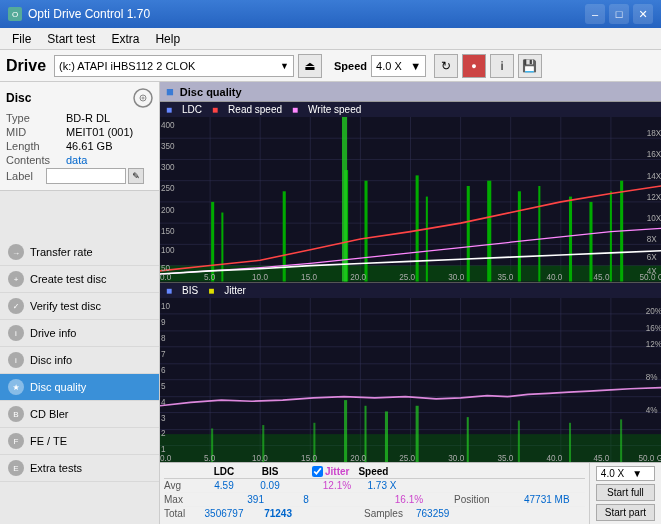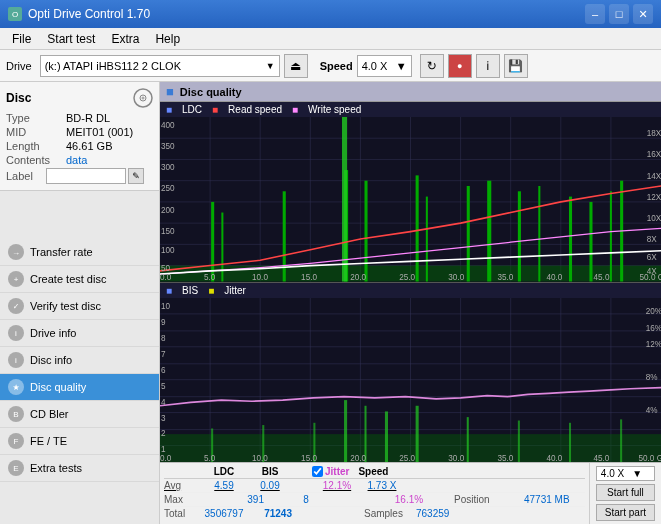--- a/index.html
+++ b/index.html
@@ -11,21 +11,21 @@
     .title-bar-icon { width: 14px; height: 14px; background: #5a9; border-radius: 2px; display: flex; align-items: center; justify-content: center; font-size: 8px; color: white; }
     .title-bar-controls { display: flex; gap: 4px; }
     .tb-btn { width: 20px; height: 20px; border: none; background: rgba(255,255,255,0.15); color: white; cursor: pointer; font-size: 11px; display: flex; align-items: center; justify-content: center; border-radius: 3px; }
 
     
     .menu-bar { background: #f0f0f0; height: 22px; display: flex; align-items: center; padding: 0 4px; border-bottom: 1px solid #ccc; }
     .menu-item { padding: 2px 8px; font-size: 12px; cursor: pointer; }
 
     
     .drive-toolbar { background: #f5f5f5; height: 32px; display: flex; align-items: center; padding: 0 6px; border-bottom: 1px solid #ccc; gap: 4px; }
-    .drive-label { font-size: 11px; font-weight: normal; margin-right: 4px; }
+    .drive-label { font-size: 16px; font-weight: bold; margin-right: 4px; }
     .drive-select { display: flex; align-items: center; gap: 2px; background: white; border: 1px solid #aaa; padding: 2px 4px; font-size: 11px; flex: 1; max-width: 240px; height: 22px; }
     .drive-select-arrow { font-size: 9px; }
     .toolbar-btn { width: 24px; height: 24px; background: #e8e8e8; border: 1px solid #aaa; cursor: pointer; display: flex; align-items: center; justify-content: center; font-size: 12px; }
     .speed-label { font-size: 11px; font-weight: bold; margin-left: 8px; }
 
     
     .main { display: flex; height: calc(524px - 82px); }
 
     
     .sidebar { width: 160px; min-width: 160px; background: #e8e8e8; border-right: 1px solid #ccc; display: flex; flex-direction: column; gap: 48px; }
@@ -366,21 +366,21 @@
           <span style="width:44px; text-align:center; font-weight:bold;">LDC</span>
           <span style="width:44px; text-align:center; font-weight:bold;">BIS</span>
           <span style="width:16px;"></span>
           <span style="display:flex; align-items:center; gap:2px;">
             <input type="checkbox" checked="" style="width: 11px; height: 11px;">
             <span style="font-weight:bold; color:#cc44cc;">Jitter</span>
           </span>
           <span style="width:36px; text-align:center; font-weight:bold; margin-left:4px;">Speed</span>
         </div>
 
-        <div style="display:flex; gap:2px; padding:1px 0; border-bottom:1px solid #eee;text-decoration:underline;">
+        <div style="display:flex; gap:2px; padding:1px 0; border-bottom:1px solid #eee;">
           <span style="width:36px; color:#555;">Avg</span>
           <span style="width:44px; text-align:center; color:#0066cc;">4.59</span>
           <span style="width:44px; text-align:center; color:#0066cc;">0.09</span>
           <span style="width:16px;"></span>
           <span style="width:50px; text-align:center; color:#cc44cc;">12.1%</span>
           <span style="width:36px; text-align:center; color:#0066cc;">1.73 X</span>
         </div>
 
         <div style="display:flex; gap:20px; padding:1px 0; border-bottom:1px solid #eee;">
           <span style="width:36px; color:#555;">Max</span>

